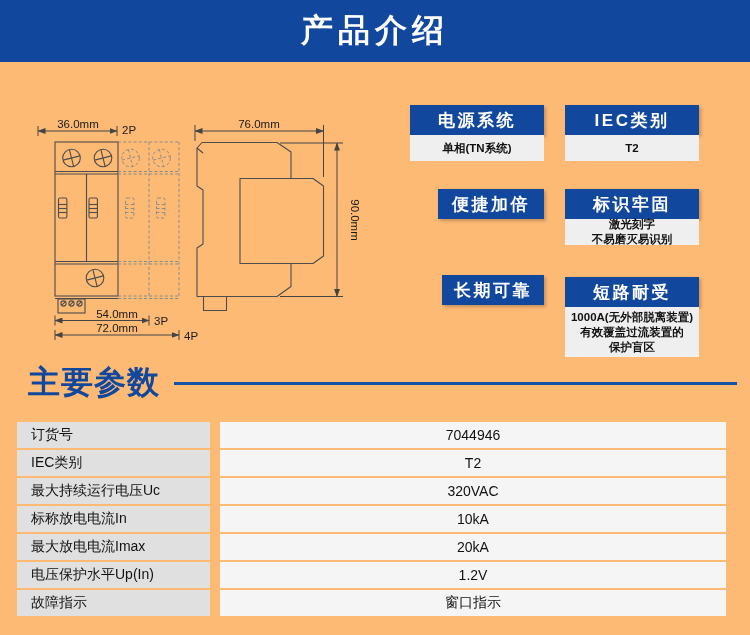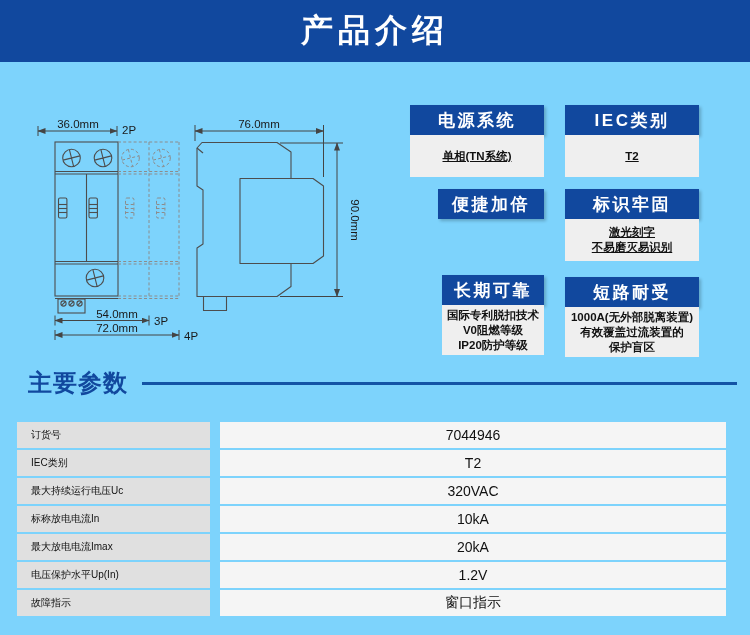--- a/index.html
+++ b/index.html
@@ -1,18 +1,18 @@
 <!DOCTYPE html>
 <html><head>
 <meta charset="utf-8">
 <style>
   * { margin:0; padding:0; box-sizing:border-box; }
   html,body { background:#ffffff; }
   #page {
-    position:relative; width:750px; height:635px; background:#7dd3fc;
+    position:relative; width:750px; height:635px; background:#fdba74;
     font-family:"Liberation Sans", sans-serif; overflow:hidden;
   }
   
   .banner {
     position:absolute; left:0; top:0; width:750px; height:62px;
     background:#11489E; display:flex; align-items:center; justify-content:center;
   }
   .banner-title {
     color:#ffffff; font-size:32px; font-weight:bold; letter-spacing:5px;
   }
@@ -23,34 +23,34 @@
   .badge-head {
     height:30px; background:#11489E; color:#ffffff; font-size:17px; font-weight:bold;
     letter-spacing:2.5px; display:flex; align-items:center; justify-content:center;
     box-shadow:2px 2px 3px rgba(0,0,0,0.22);
   }
   .badge-body {
     background:#EFEFEF; display:flex; flex-direction:column; align-items:center;
     justify-content:center; text-align:center; color:#111111; font-size:11.5px;
     line-height:15px; font-weight:bold;
   }
-  .h42 { height:42px;text-decoration:underline; } .h50 { height:50px; }
+  .h42 { height:26px; } .h50 { height:50px; }
   
   .section-head {
     position:absolute; left:28px; top:368px; width:709px; height:30px;
     display:flex; align-items:center; gap:14px;
   }
-  .section-title { color:#11489E; font-size:24px; font-weight:bold; letter-spacing:1px; }
+  .section-title { color:#11489E; font-size:32px; font-weight:bold; letter-spacing:1px; }
   .section-line { flex:1; height:3px; background:#1353A5; }
   
   .ptable { position:absolute; left:17px; top:422px; width:709px; }
   .prow { display:flex; height:26px; margin-bottom:2px; }
   .plabel {
     width:193px; background:#E0E0E0; display:flex; align-items:center;
-    padding-left:14px; font-size:10px; color:#111111;
+    padding-left:14px; font-size:14px; color:#111111;
   }
   .pvalue {
     width:506px; margin-left:10px; background:#F5F5F5; display:flex;
     align-items:center; justify-content:center; font-size:14px; color:#111111;
   }
 </style>
 </head>
 <body>
 
 <div id="page">
@@ -180,25 +180,20 @@
   <div class="badge" style="left:565px; top:189px;">
     <div class="badge-head">标识牢固</div>
     <div class="badge-body h42">
       <div>激光刻字</div>
       <div>不易磨灭易识别</div>
     </div>
   </div>
 
   <div class="badge" style="left:410px; top:275px;padding-left:32px;">
     <div class="badge-head">长期可靠</div>
-    <div class="badge-body h50">
-      <div>国际专利脱扣技术</div>
-      <div>V0阻燃等级</div>
-      <div>IP20防护等级</div>
-    </div>
   </div>
 
   <div class="badge" style="left:565px; top:277px;">
     <div class="badge-head">短路耐受</div>
     <div class="badge-body h50">
       <div>1000A(无外部脱离装置)</div>
       <div>有效覆盖过流装置的</div>
       <div>保护盲区</div>
     </div>
   </div>

